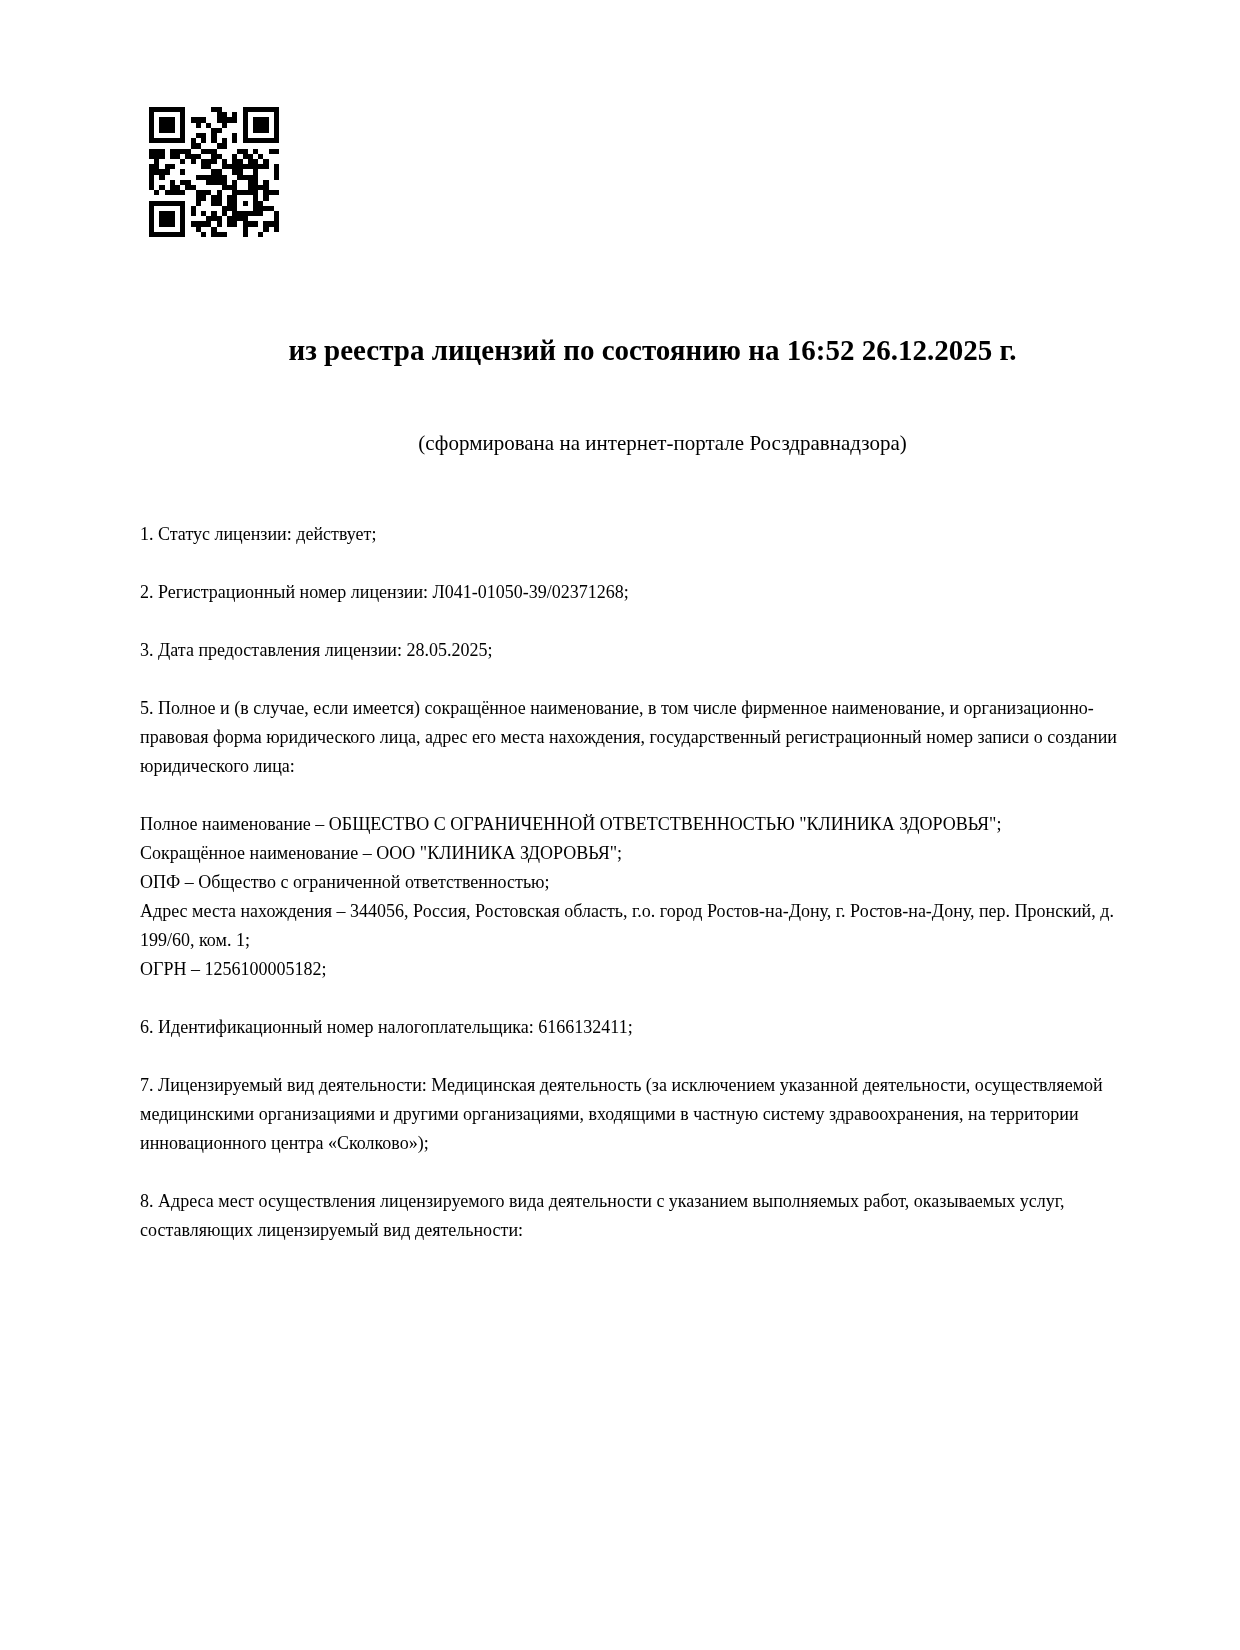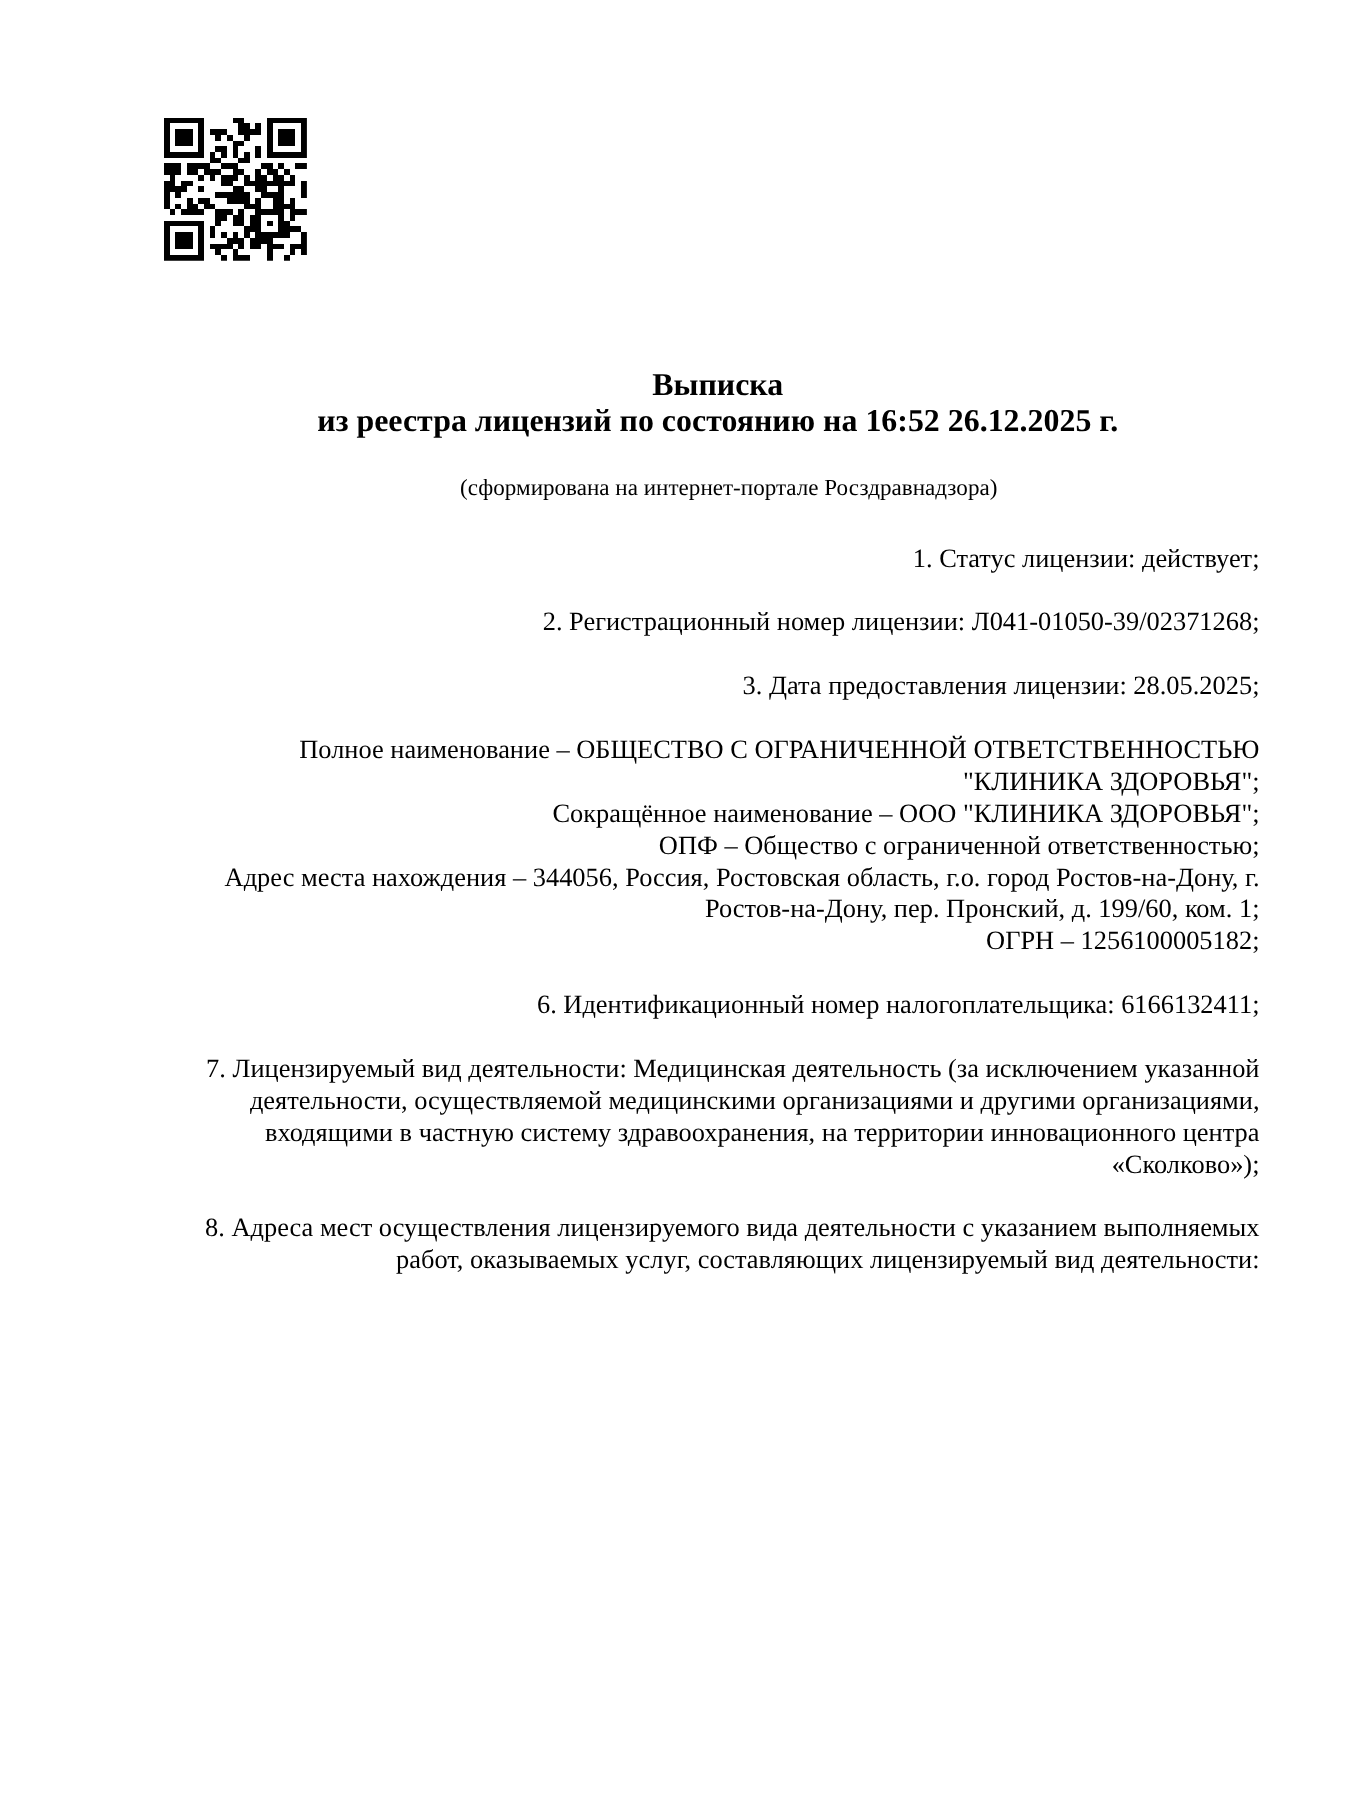--- a/index.html
+++ b/index.html
@@ -34,26 +34,26 @@
     position: absolute;
     top: 430px;
     left: 140px;
     right: 55px;
     text-align: center;
     font-size: 21px;
     line-height: 26px;
   }
   .doc-body {
     position: absolute;
-    top: 494px;
+    top: 520px;
     left: 140px;
     width: 1005px;
-    font-size: 24px;
+    font-size: 18px;
     line-height: 29px;
-    text-align: right;
+    text-align: left;
   }
   .doc-body p { margin: 0 0 29px 0; }
   .fld { display: block; }
 </style>
 </head>
 <body>
 
 <div class="page">
 
   <svg id="qr" class="qr" viewBox="0 0 25 25" shape-rendering="crispEdges" aria-hidden="true">
@@ -374,30 +374,30 @@
         <rect x="10" y="24" width="1" height="1"></rect>
         <rect x="12" y="24" width="1" height="1"></rect>
         <rect x="13" y="24" width="1" height="1"></rect>
         <rect x="14" y="24" width="1" height="1"></rect>
         <rect x="18" y="24" width="1" height="1"></rect>
         <rect x="21" y="24" width="1" height="1"></rect>
       </g>
     </svg>
 
   <div class="title-block">
-    <div>Выписка</div>
     <div>из реестра лицензий по состоянию на 16:52 26.12.2025 г.</div>
   </div>
 
   <div class="subtitle">(сформирована на интернет-портале Росздравнадзора)</div>
 
   <div class="doc-body">
     <p>1. Статус лицензии: действует;</p>
     <p>2. Регистрационный номер лицензии: Л041-01050-39/02371268;</p>
     <p>3. Дата предоставления лицензии: 28.05.2025;</p>
+    <p>5. Полное и (в случае, если имеется) сокращённое наименование, в том числе фирменное наименование, и организационно-правовая форма юридического лица, адрес его места нахождения, государственный регистрационный номер записи о создании юридического лица:</p>
     <p>
       <span class="fld">Полное наименование – ОБЩЕСТВО С ОГРАНИЧЕННОЙ ОТВЕТСТВЕННОСТЬЮ "КЛИНИКА ЗДОРОВЬЯ";</span>
       <span class="fld">Сокращённое наименование – ООО "КЛИНИКА ЗДОРОВЬЯ";</span>
       <span class="fld">ОПФ – Общество с ограниченной ответственностью;</span>
       <span class="fld">Адрес места нахождения – 344056, Россия, Ростовская область, г.о. город Ростов-на-Дону, г. Ростов-на-Дону, пер. Пронский, д. 199/60, ком. 1;</span>
       <span class="fld">ОГРН – 1256100005182;</span>
     </p>
     <p>6. Идентификационный номер налогоплательщика: 6166132411;</p>
     <p>7. Лицензируемый вид деятельности: Медицинская деятельность (за исключением указанной деятельности, осуществляемой медицинскими организациями и другими организациями, входящими в частную систему здравоохранения, на территории инновационного центра «Сколково»);</p>
     <p>8. Адреса мест осуществления лицензируемого вида деятельности с указанием выполняемых работ, оказываемых услуг, составляющих лицензируемый вид деятельности:</p>

